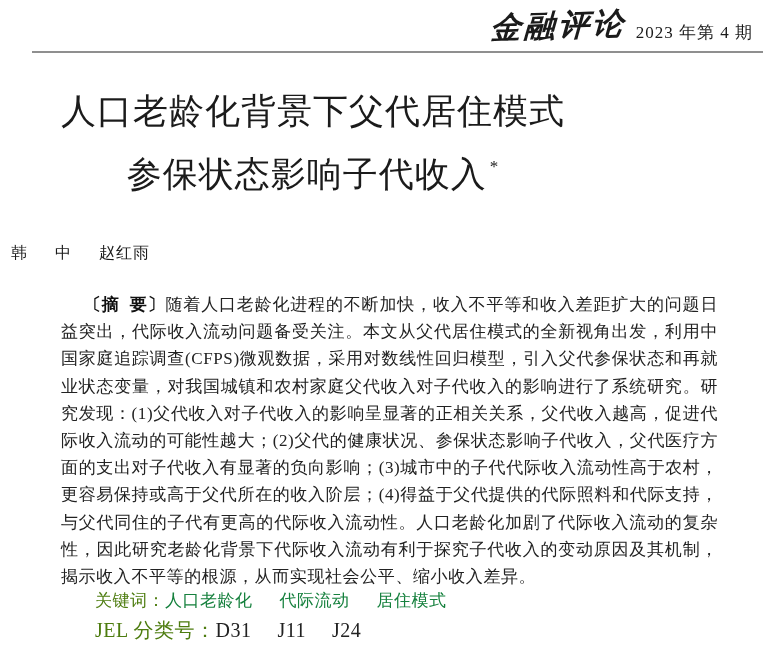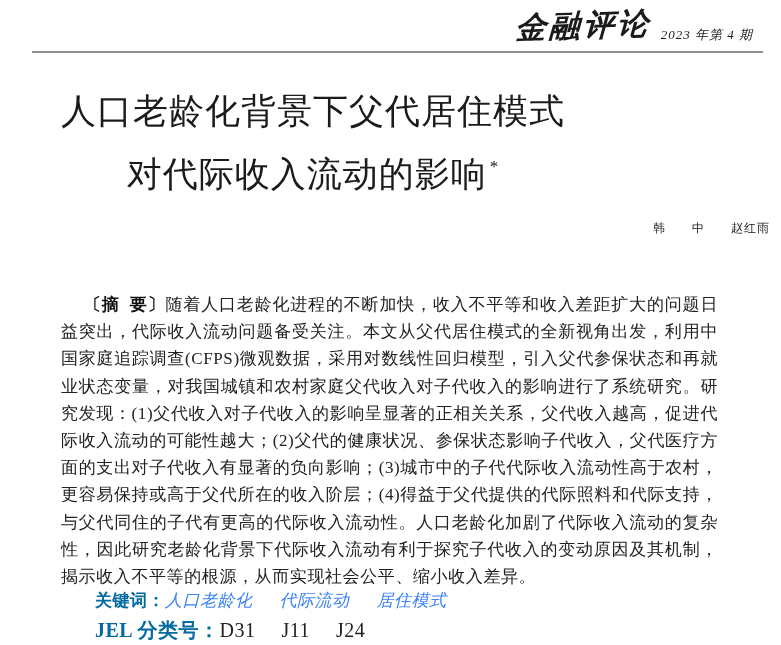--- a/index.html
+++ b/index.html
@@ -24,24 +24,23 @@
   }
   .journal-logo {
     font-size: 31px;
     font-weight: 700;
     font-style: italic;
     letter-spacing: 3px;
     transform: rotate(-2deg) skewX(-4deg);
     line-height: 44px;
   }
   .issue {
-    font-size: 13px;
+    font-size: 17px;
     letter-spacing: 1px;
     padding-bottom: 4px;
-    font-style: italic;
   }
   .rule {
     position: absolute;
     top: 51px;
     left: 32px;
     width: 731px;
     height: 2px;
     background: #8f8f8f;
   }
 
@@ -60,25 +59,25 @@
   }
   .title sup {
     font-size: 17px;
     vertical-align: 14px;
     margin-left: 3px;
   }
 
   
   .authors {
     position: absolute;
-    top: 220px;
+    top: 243px;
     left: 0;
     width: 781px;
-    text-align: right;
-    font-size: 12px;
+    text-align: left;
+    font-size: 16px;
     letter-spacing: 1px;
   }
   .authors .author { margin: 0 11px; }
 
   
   .abstract {
     position: absolute;
     top: 291px;
     left: 61px;
     width: 657px;
@@ -104,41 +103,41 @@
     font-size: 17px;
     letter-spacing: 0.5px;
   }
   .jel {
     position: absolute;
     top: 617px;
     left: 95px;
     font-size: 20px;
     letter-spacing: 0.5px;
   }
-  .bold-label { font-weight: 700; color: #0369a1; }
-  .kw-item { margin-right: 27px; color: #3b82f6; font-style: italic; }
+  .bold-label { font-weight: 400; color: #4d7c0f; }
+  .kw-item { margin-right: 27px; color: #15803d; }
   .kw-item:last-child { margin-right: 0; text-align: right; }
   .jel-code { margin-right: 26px; color: #222222; }
   .jel-code:last-child { margin-right: 0; }
 </style>
 </head>
 <body>
 
 <div class="page">
 
   <div class="header">
     <span class="journal-logo">金融评论</span>
     <span class="issue">2023 年第 4 期</span>
   </div>
 
   <div class="rule"></div>
 
   <h1 class="title">
     <span>人口老龄化背景下父代居住模式</span><br>
-    <span>对代际收入流动的影响</span><sup>*</sup>
+    <span>参保状态影响子代收入</span><sup>*</sup>
   </h1>
 
   <div class="authors">
     <span class="author">韩</span>
     <span class="author">中</span>
     <span class="author">赵红雨</span>
   </div>
 
   <p class="abstract">
     <span class="abstract-label">〔摘  要〕</span><span>随着人口老龄化进程的不断加快，收入不平等和收入差距扩大的问题日益突出，代际收入流动问题备受关注。本文从父代居住模式的全新视角出发，利用中国家庭追踪调查(CFPS)微观数据，采用对数线性回归模型，引入父代参保状态和再就业状态变量，对我国城镇和农村家庭父代收入对子代收入的影响进行了系统研究。研究发现：(1)父代收入对子代收入的影响呈显著的正相关关系，父代收入越高，促进代际收入流动的可能性越大；(2)父代的健康状况、参保状态影响子代收入，父代医疗方面的支出对子代收入有显著的负向影响；(3)城市中的子代代际收入流动性高于农村，更容易保持或高于父代所在的收入阶层；(4)得益于父代提供的代际照料和代际支持，与父代同住的子代有更高的代际收入流动性。人口老龄化加剧了代际收入流动的复杂性，因此研究老龄化背景下代际收入流动有利于探究子代收入的变动原因及其机制，揭示收入不平等的根源，从而实现社会公平、缩小收入差异。</span>

